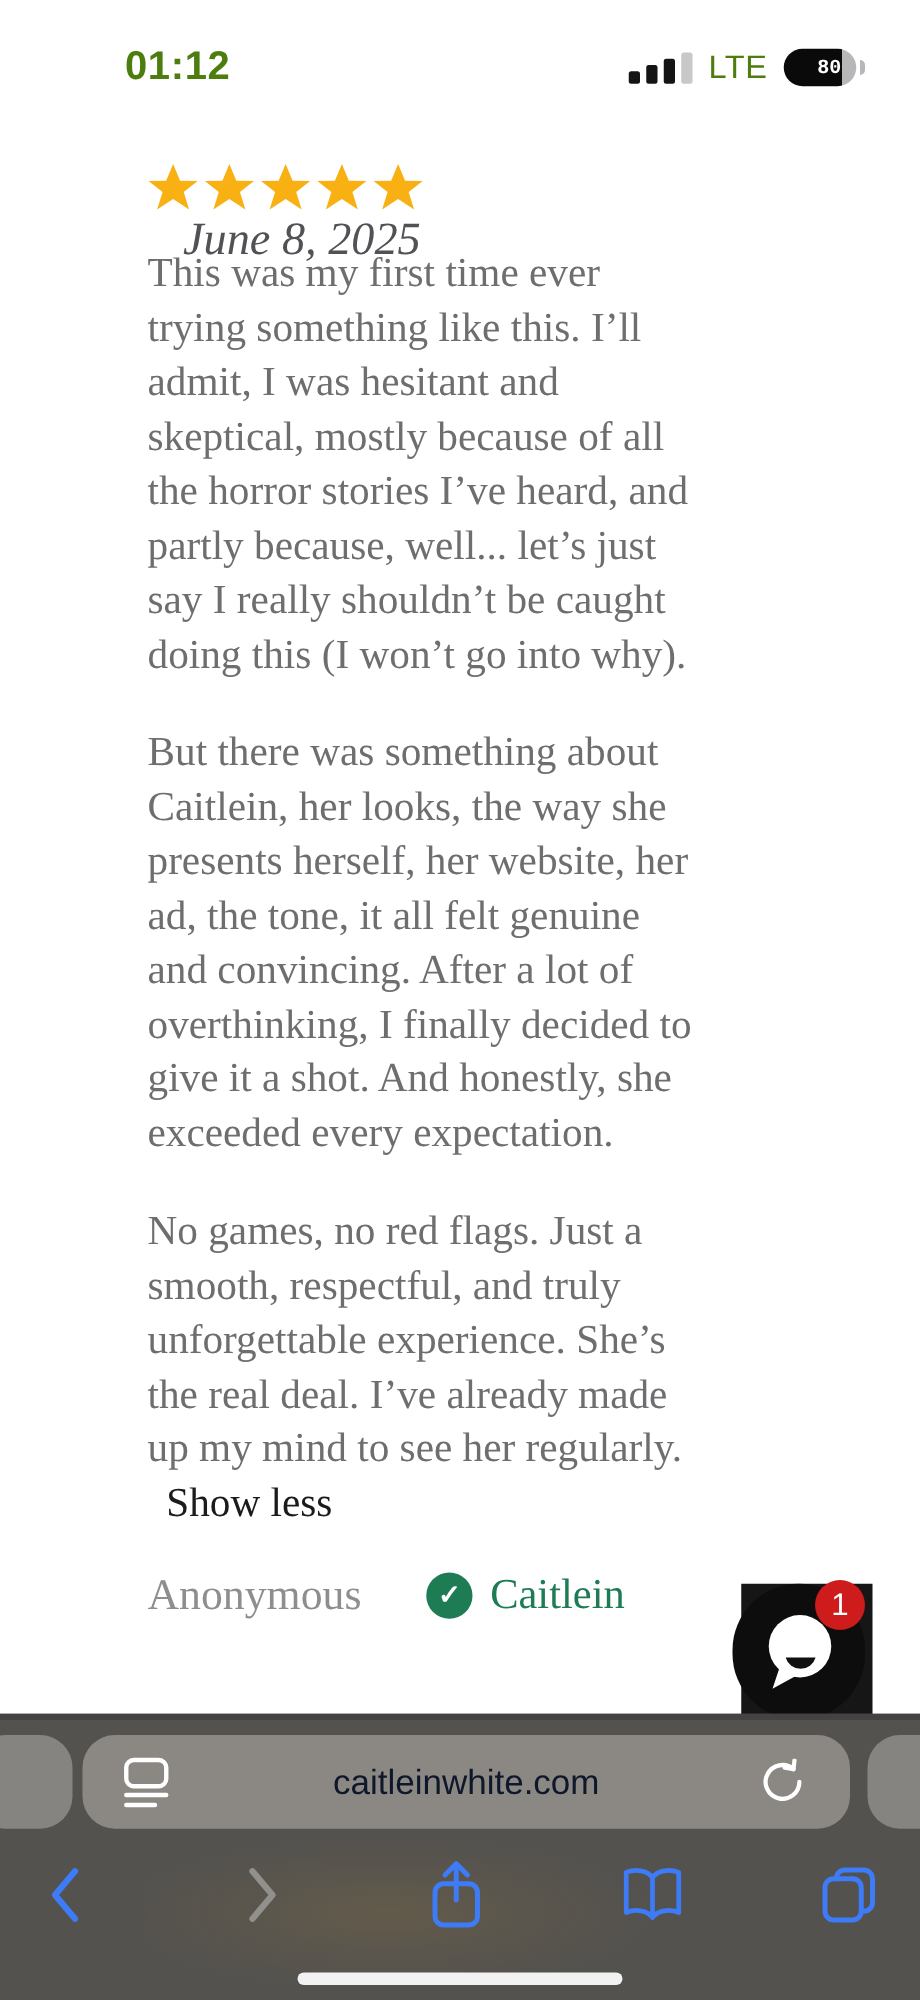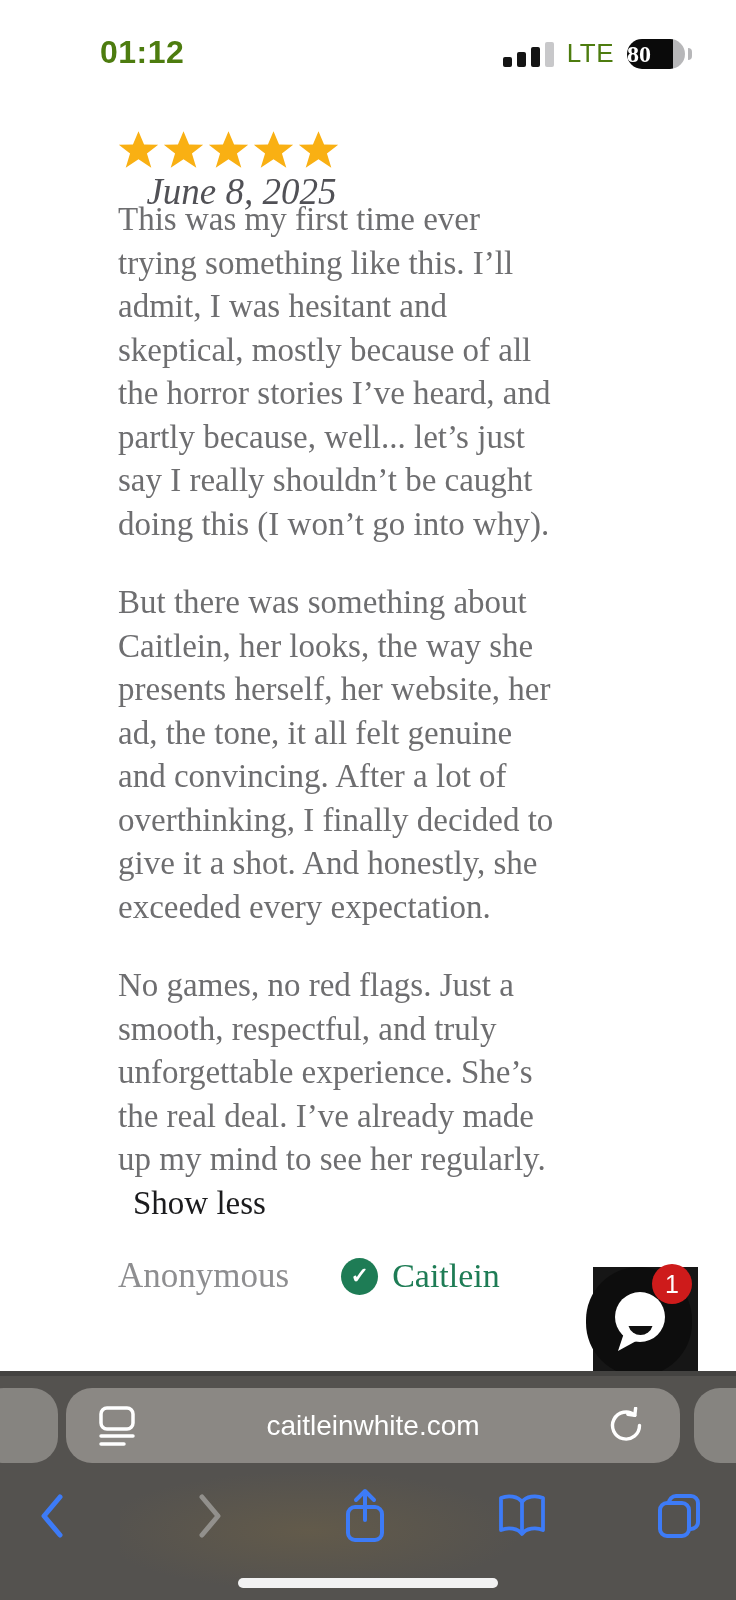--- a/index.html
+++ b/index.html
@@ -13,22 +13,22 @@
   .time{position:absolute;left:100px;top:34px;font-family:"Liberation Sans",sans-serif;
         font-size:32px;font-weight:700;color:#4d7c0f;letter-spacing:.5px;}
   .sb-right{position:absolute;right:44px;top:38px;display:flex;align-items:center;gap:13px;}
   .signal{display:flex;align-items:flex-end;gap:5px;height:26px;}
   .signal i{display:block;width:9px;border-radius:2px;background:#141414;}
   .signal i.b1{height:10px}.signal i.b2{height:15px}.signal i.b3{height:20px}
   .signal i.b4{height:25px;background:#c8c8ca;}
   .lte{font-family:"Liberation Sans",sans-serif;font-size:26px;color:#4d7c0f;letter-spacing:.5px;}
   .battery{position:relative;width:58px;height:30px;border-radius:15px;overflow:hidden;
            background:linear-gradient(to right,#0a0a0a 0 80%,#b7b7b9 80% 100%);}
-  .battery span{position:absolute;left:0;top:0;width:46px;height:30px;line-height:30px;text-align:left;
-           font-family:Liberation Serif, serif;font-size:24px;font-weight:700;color:#fff;}
+  .battery span{position:absolute;left:0;top:0;width:46px;height:30px;line-height:30px;text-align:right;
+           font-family:Liberation Mono, monospace;font-size:16px;font-weight:700;color:#fff;}
   .bat-nub{width:4px;height:12px;background:#b7b7b9;border-radius:0 4px 4px 0;margin-left:-10px;}
   
   .rating-row{position:absolute;left:118px;top:130px;display:flex;align-items:center;flex-direction:column;}
   .stars{display:flex;gap:4px;}
   .stars svg{display:block;}
   .review-date{margin-left:26px;font-style:italic;font-size:37px;color:#515156;}
   .review-body{position:absolute;left:118px;top:198px;width:600px;
         font-size:33px;line-height:43.5px;color:#6e6e70;}
   .review-body p{margin:0 0 35px 0;white-space:pre;}
   .show-less{display:inline-block;margin-left:15px;color:#1b1b1d;font-size:33px;cursor:pointer;}
@@ -48,21 +48,21 @@
   
   .safari{position:absolute;left:0;top:1371px;width:736px;height:229px;
         background:#54524f;border-top:5px solid #444341;box-sizing:border-box;z-index:5;}
   .safari::before{content:"";position:absolute;left:120px;top:90px;width:420px;height:130px;
         background:radial-gradient(ellipse at 45% 50%, rgba(125,106,66,.35), rgba(125,106,66,0) 65%);}
   .tabstub{position:absolute;top:12px;height:75px;border-radius:26px;background:#868480;}
   .tabstub.left{left:-22px;width:80px;}
   .tabstub.right{left:694px;width:80px;}
   .urlbar{position:absolute;left:66px;top:12px;width:614px;height:75px;border-radius:26px;
         background:#8b8884;display:flex;align-items:center;}
-  .url-text{position:absolute;left:0;right:0;text-align:center;color:#ffffff;
+  .url-text{position:absolute;left:0;right:0;text-align:center;color:#0f172a;
         font-family:"Liberation Sans",sans-serif;font-size:28px;}
   .reader-btn{position:absolute;left:18px;top:0;width:66px;height:75px;display:flex;
         align-items:center;justify-content:center;}
   .reload-btn{position:absolute;right:24px;top:0;width:60px;height:75px;display:flex;
         align-items:center;justify-content:center;}
   .toolbar{position:absolute;left:0;top:95px;width:736px;height:90px;}
   .tool{position:absolute;top:0;width:90px;height:90px;display:flex;align-items:center;justify-content:center;}
   .t-back{left:7px}.t-fwd{left:165px}.t-share{left:320px}.t-book{left:477px}.t-tabs{left:634px}
   .home-indicator{position:absolute;left:238px;top:202px;width:260px;height:10px;border-radius:5px;background:#f2f2f2;}
 </style>

